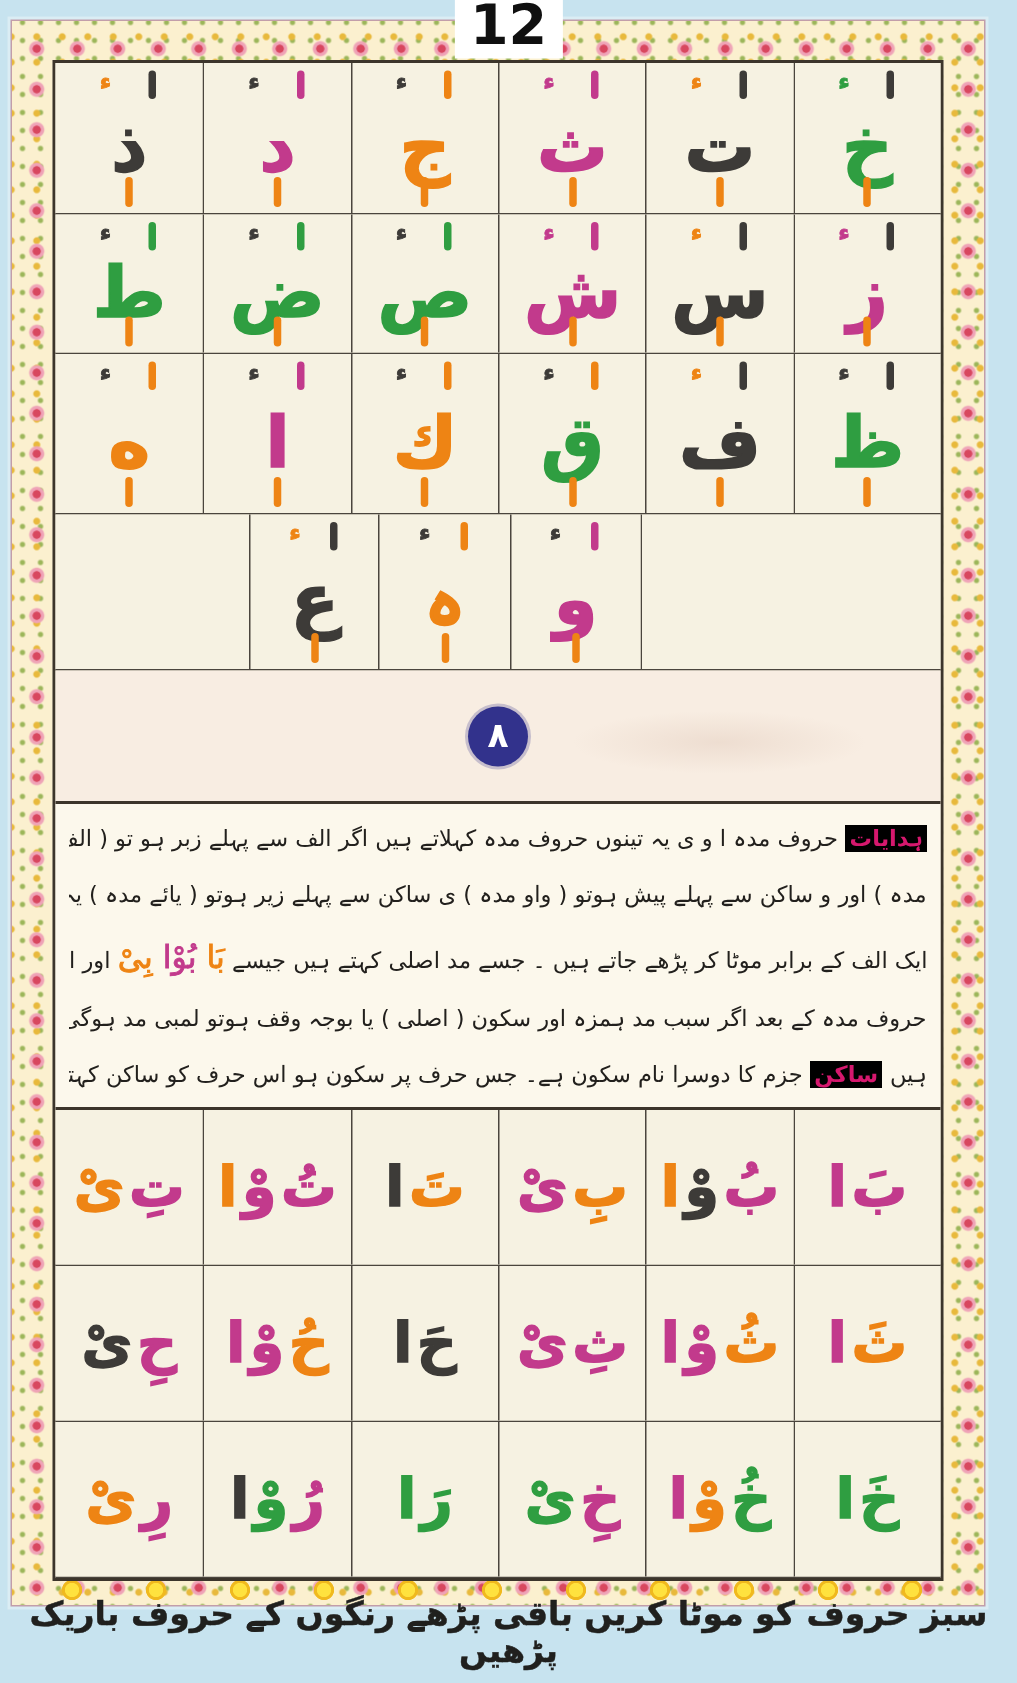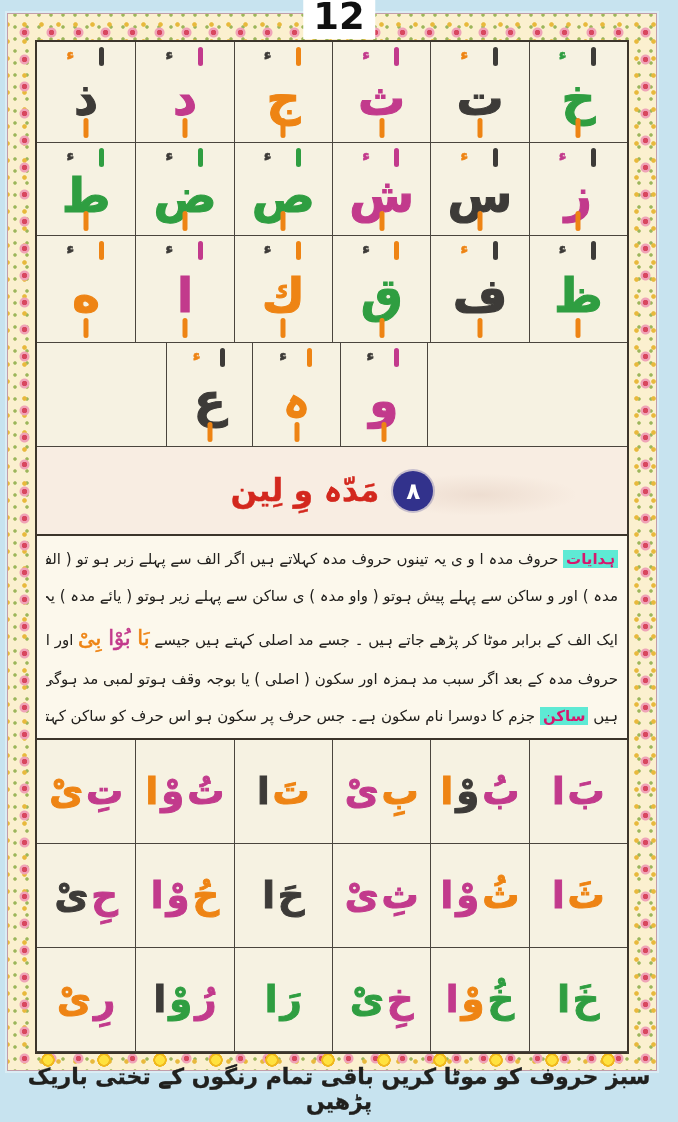--- a/index.html
+++ b/index.html
@@ -88,21 +88,21 @@
   
   .instructions{
     height:210px;background:#fcf8ec;border-bottom:2px solid #3c352b;
     box-sizing:border-box;direction:rtl;padding:5px 9px 3px 9px;
     display:flex;flex-direction:column;justify-content:space-around;
   }
   .tline{
     font-size:15px;color:#22201d;white-space:nowrap;overflow:hidden;
     text-align:justify;text-align-last:justify;line-height:1.55;
   }
-  .seg-hl{background:#5eead4;color:#d6186e;font-weight:bold;padding:0 3px;}
+  .seg-hl{background:#000000;color:#d6186e;font-weight:bold;padding:0 3px;}
   .seg-madda{font-weight:normal;font-size:21px;-webkit-text-stroke:.6px currentColor;}
 
   
   .bcell{
     display:flex;direction:rtl;align-items:center;justify-content:center;gap:3px;
   }
   .combo-letter{
     font-size:37px;font-weight:bold;line-height:1;
     -webkit-text-stroke:1px currentColor;
   }
@@ -260,21 +260,20 @@
               <span class="mk-below" style="background: rgb(238, 132, 20);"></span>
             </div>
             <div class="cell"></div>
           </div>
         </div>
 
       <div class="title-band">
         <span class="num-badge">
           <span>۸</span>
         </span>
-        <span class="title-text">مَدّہ وِ لِین</span>
       </div>
 
       <div class="instructions" id="instructions">
           <div class="tline"><span class="seg-hl">ہدایات</span><span> حروف مدہ  ا  و  ی  یہ تینوں حروف مدہ کہلاتے ہیں اگر الف سے پہلے زبر ہو تو ( الف</span></div>
           <div class="tline"><span>مدہ ) اور و ساکن سے پہلے پیش ہوتو ( واو مدہ ) ی ساکن سے پہلے زیر ہوتو ( یائے مدہ ) یہ حروف</span></div>
           <div class="tline"><span>ایک الف کے برابر موٹا کر پڑھے جاتے ہیں ۔ جسے مد اصلی کہتے ہیں جیسے </span><span class="seg-madda" style="color: rgb(238, 132, 20);">بَا</span><span class="seg-madda" style="color: rgb(194, 58, 140);"> بُوْا</span><span class="seg-madda" style="color: rgb(238, 132, 20);"> بِیْ</span><span> اور ان</span></div>
           <div class="tline"><span>حروف مدہ کے بعد اگر سبب مد ہمزہ اور سکون ( اصلی ) یا بوجہ وقف ہوتو لمبی مد ہوگی جسے مد فرعی کہتے</span></div>
           <div class="tline"><span>ہیں </span><span class="seg-hl">ساکن</span><span> جزم کا دوسرا نام سکون ہے۔ جس حرف پر سکون ہو اس حرف کو ساکن کہتے ہیں ۔</span></div>
         </div>
 
@@ -361,15 +360,15 @@
             <div class="cell bcell">
               <span class="combo-letter" style="color: rgb(194, 58, 140);">رِ</span>
               <span class="combo-letter" style="color: rgb(238, 132, 20);">یْ</span>
             </div>
           </div>
         </div>
 
     </div>
   </div>
 
-  <div class="footer-caption">سبز حروف کو موٹا کریں باقی تمام رنگوں کے تختی باریک پڑھیں</div>
+  <div class="footer-caption">سبز حروف کو موٹا کریں باقی پڑھے رنگوں کے حروف باریک پڑھیں</div>
 
 </div>
 
 </body></html>

